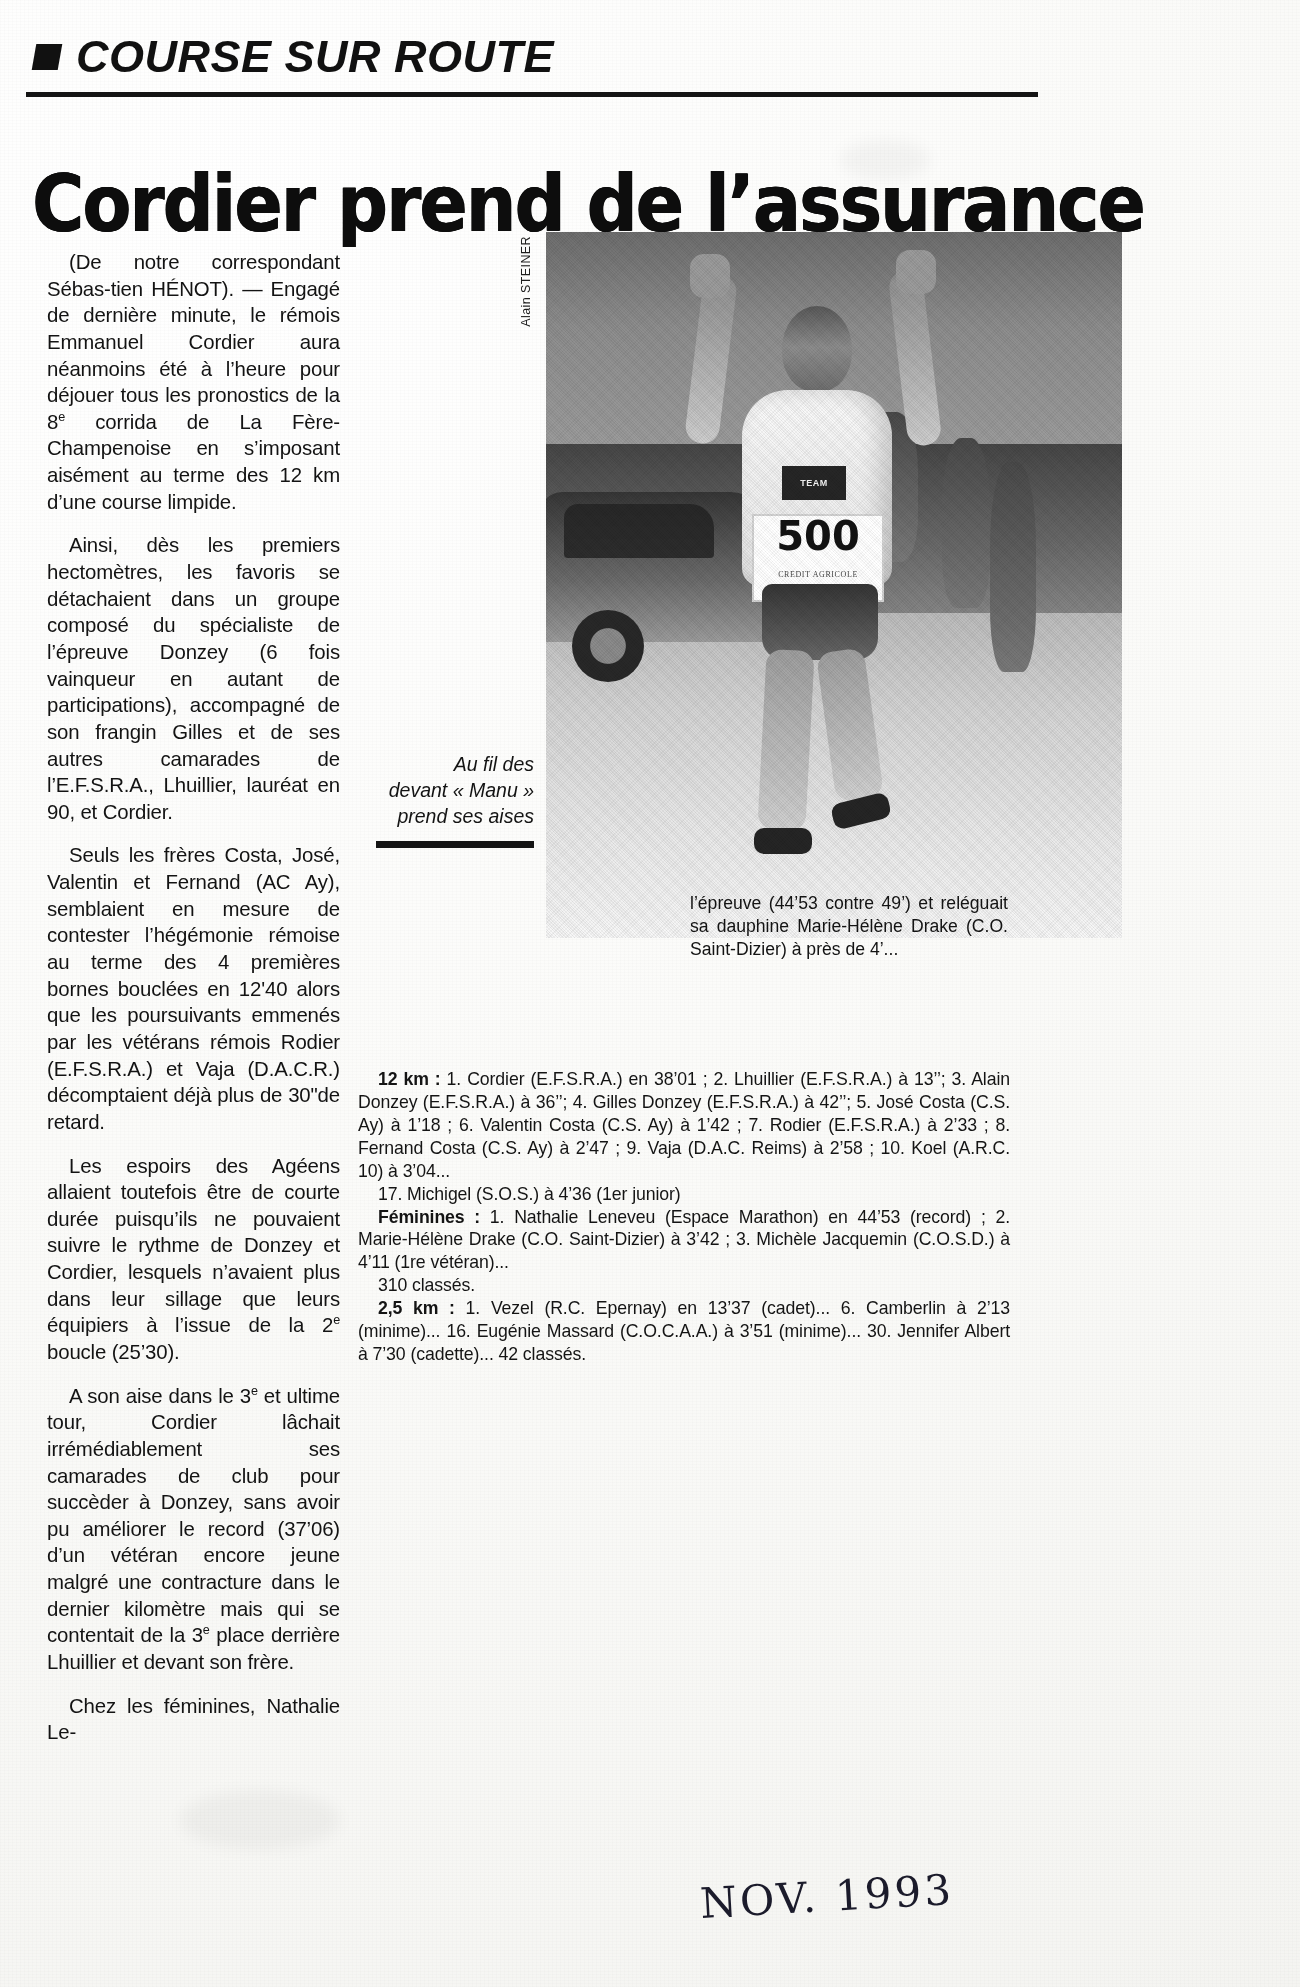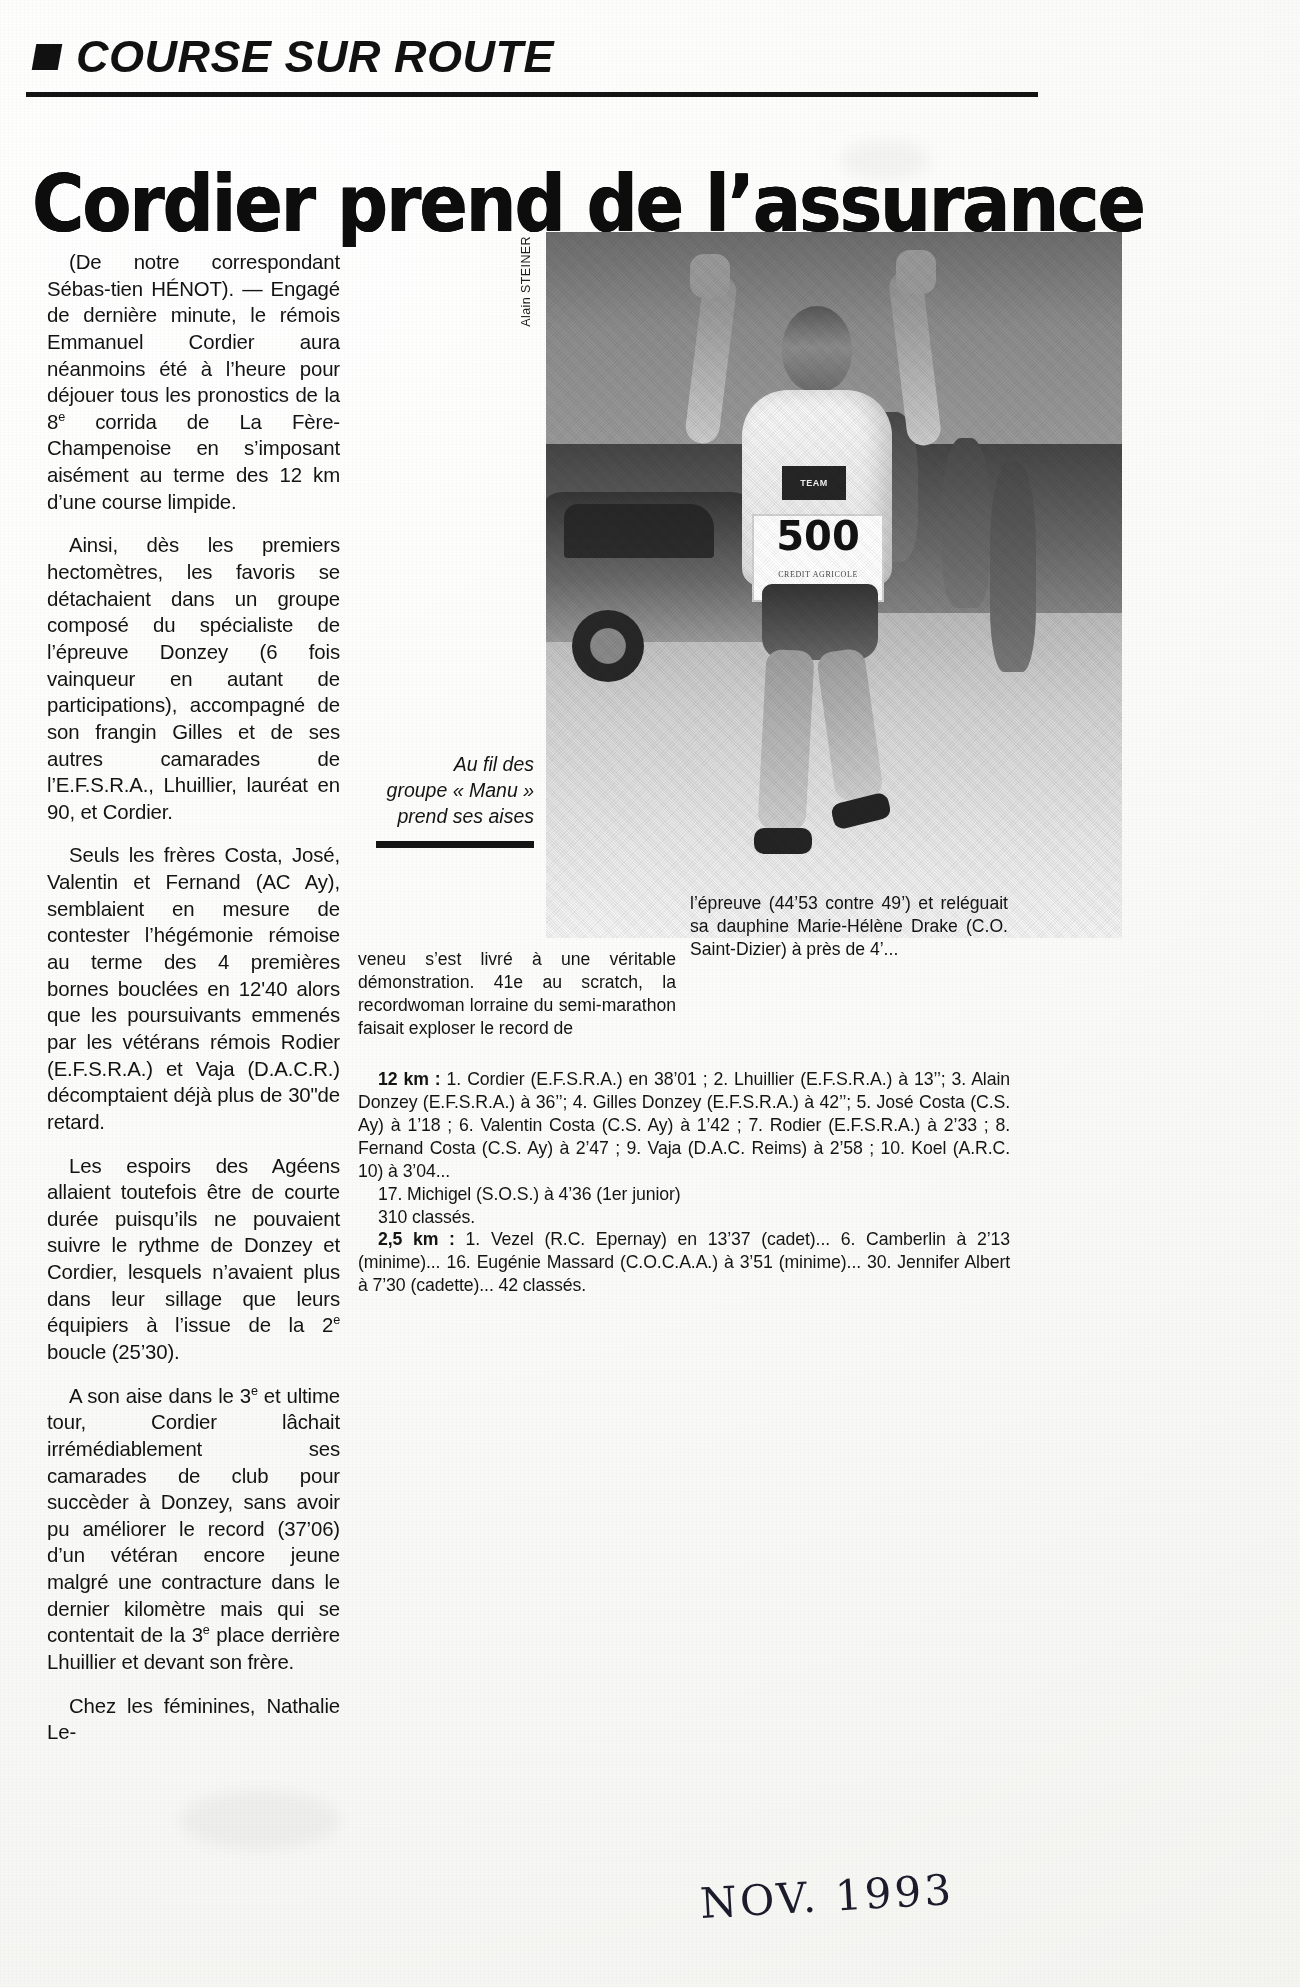--- a/index.html
+++ b/index.html
@@ -277,34 +277,32 @@
     <div class="leg a"></div>
     <div class="leg b"></div>
     <div class="shoe a"></div>
     <div class="shoe b"></div>
     <div class="grain"></div>
   </div>
   <div class="credit">Alain STEINER</div>
 
   <div class="caption">
     <span>Au fil des</span><br>
-    <span>groupe « Manu »</span><br>
+    <span>devant « Manu »</span><br>
     <span>prend ses aises</span>
   </div>
   <div class="cap-rule"></div>
 
-  <div class="lead2">
-    <p>veneu s’est livré à une véritable démonstration. 41e au scratch, la recordwoman lorraine du semi-marathon faisait exploser le record de</p>
-  </div>
   <div class="lead3">
     <p>l’épreuve (44’53 contre 49’) et reléguait sa dauphine Marie-Hélène Drake (C.O. Saint-Dizier) à près de 4’...</p>
   </div>
 
   <div class="results">
     <p class="ind"><b>12 km :</b><span> 1. Cordier (E.F.S.R.A.) en 38’01 ; 2. Lhuillier (E.F.S.R.A.) à 13’’; 3. Alain Donzey (E.F.S.R.A.) à 36’’; 4. Gilles Donzey (E.F.S.R.A.) à 42’’; 5. José Costa (C.S. Ay) à 1’18 ; 6. Valentin Costa (C.S. Ay) à 1’42 ; 7. Rodier (E.F.S.R.A.) à 2’33 ; 8. Fernand Costa (C.S. Ay) à 2’47 ; 9. Vaja (D.A.C. Reims) à 2’58 ; 10. Koel (A.R.C. 10) à 3’04...</span></p>
     <p class="ind">17. Michigel (S.O.S.) à 4’36 (1er junior)</p>
+    <p class="ind"><b>Féminines :</b><span> 1. Nathalie Leneveu (Espace Marathon) en 44’53 (record) ; 2. Marie-Hélène Drake (C.O. Saint-Dizier) à 3’42 ; 3. Michèle Jacquemin (C.O.S.D.) à 4’11 (1re vétéran)...</span></p>
     <p class="ind">310 classés.</p>
     <p class="ind"><b>2,5 km :</b><span> 1. Vezel (R.C. Epernay) en 13’37 (cadet)... 6. Camberlin à 2’13 (minime)... 16. Eugénie Massard (C.O.C.A.A.) à 3’51 (minime)... 30. Jennifer Albert à 7’30 (cadette)... 42 classés.</span></p>
   </div>
 
   <div class="handwrite">NOV. 1993</div>
 
 </div>
 
 </body></html>

